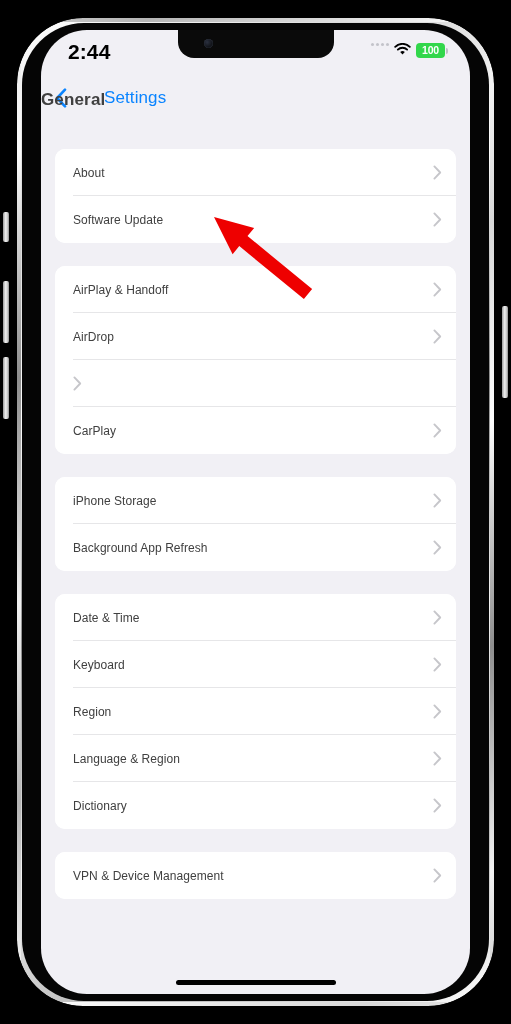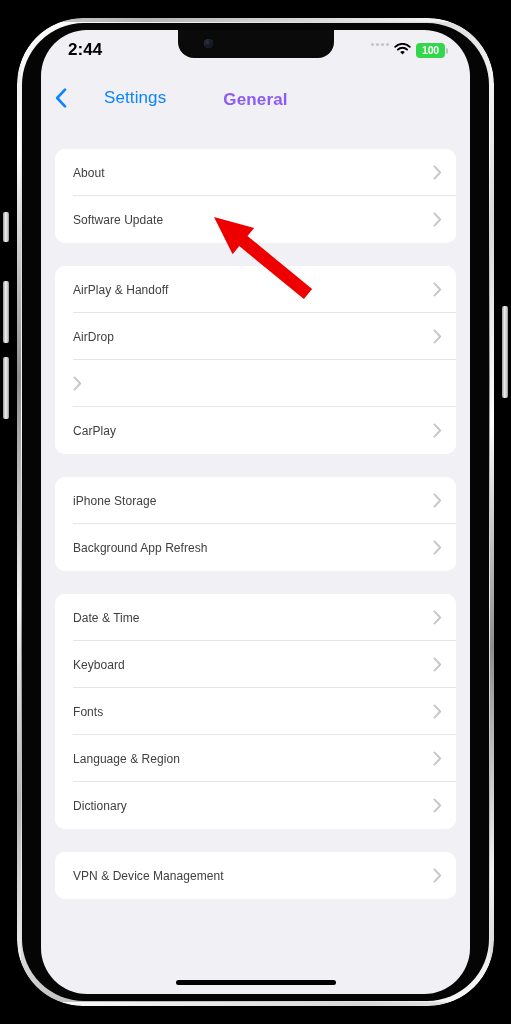--- a/index.html
+++ b/index.html
@@ -95,21 +95,21 @@
   
   .statusbar {
     position: absolute;
     left: 0; top: 0;
     width: 429px; height: 44px;
     z-index: 30;
   }
   .sb-time {
     position: absolute;
     left: 27px; top: 10px;
-    font-size: 17px;
+    font-size: 21px;
     font-weight: bold;
     color: #000;
     letter-spacing: 0.1px;
   }
   .sb-right {
     position: absolute;
     right: 25px; top: 13px;
     display: flex;
     align-items: flex-start;
     gap: 5px;
@@ -160,24 +160,23 @@
   .nav-back-label {
     font-size: 17px;
     color: #0A84FF;
     margin-left: 5px;
     letter-spacing: 0.1px;
   }
   .nav-title {
     position: absolute;
     left: 0; top: 16px;
     width: 429px;
-    text-align: center;
     font-size: 17px;
     font-weight: bold;
-    color: #8b5cf6;
+    color: #404040;
     letter-spacing: 0.15px;
   }
 
   
   .content {
     position: absolute;
     left: 0; top: 96px;
     width: 429px;
     height: 868px;
   }
@@ -352,21 +351,21 @@
             <div class="row-sep"></div>
           </div>
           <div class="row">
             <div class="row-label">Keyboard</div>
             <svg class="chev-right" viewBox="0 0 9 15">
               <path d="M1.4 1.4 L7.2 7.5 L1.4 13.6" stroke="#C3C3C8" stroke-width="1.9" fill="none" stroke-linecap="round" stroke-linejoin="round"></path>
             </svg>
             <div class="row-sep"></div>
           </div>
           <div class="row">
-            <div class="row-label">Fonts</div>
+            <div class="row-label">Region</div>
             <svg class="chev-right" viewBox="0 0 9 15">
               <path d="M1.4 1.4 L7.2 7.5 L1.4 13.6" stroke="#C3C3C8" stroke-width="1.9" fill="none" stroke-linecap="round" stroke-linejoin="round"></path>
             </svg>
             <div class="row-sep"></div>
           </div>
           <div class="row">
             <div class="row-label">Language &amp; Region</div>
             <svg class="chev-right" viewBox="0 0 9 15">
               <path d="M1.4 1.4 L7.2 7.5 L1.4 13.6" stroke="#C3C3C8" stroke-width="1.9" fill="none" stroke-linecap="round" stroke-linejoin="round"></path>
             </svg>

